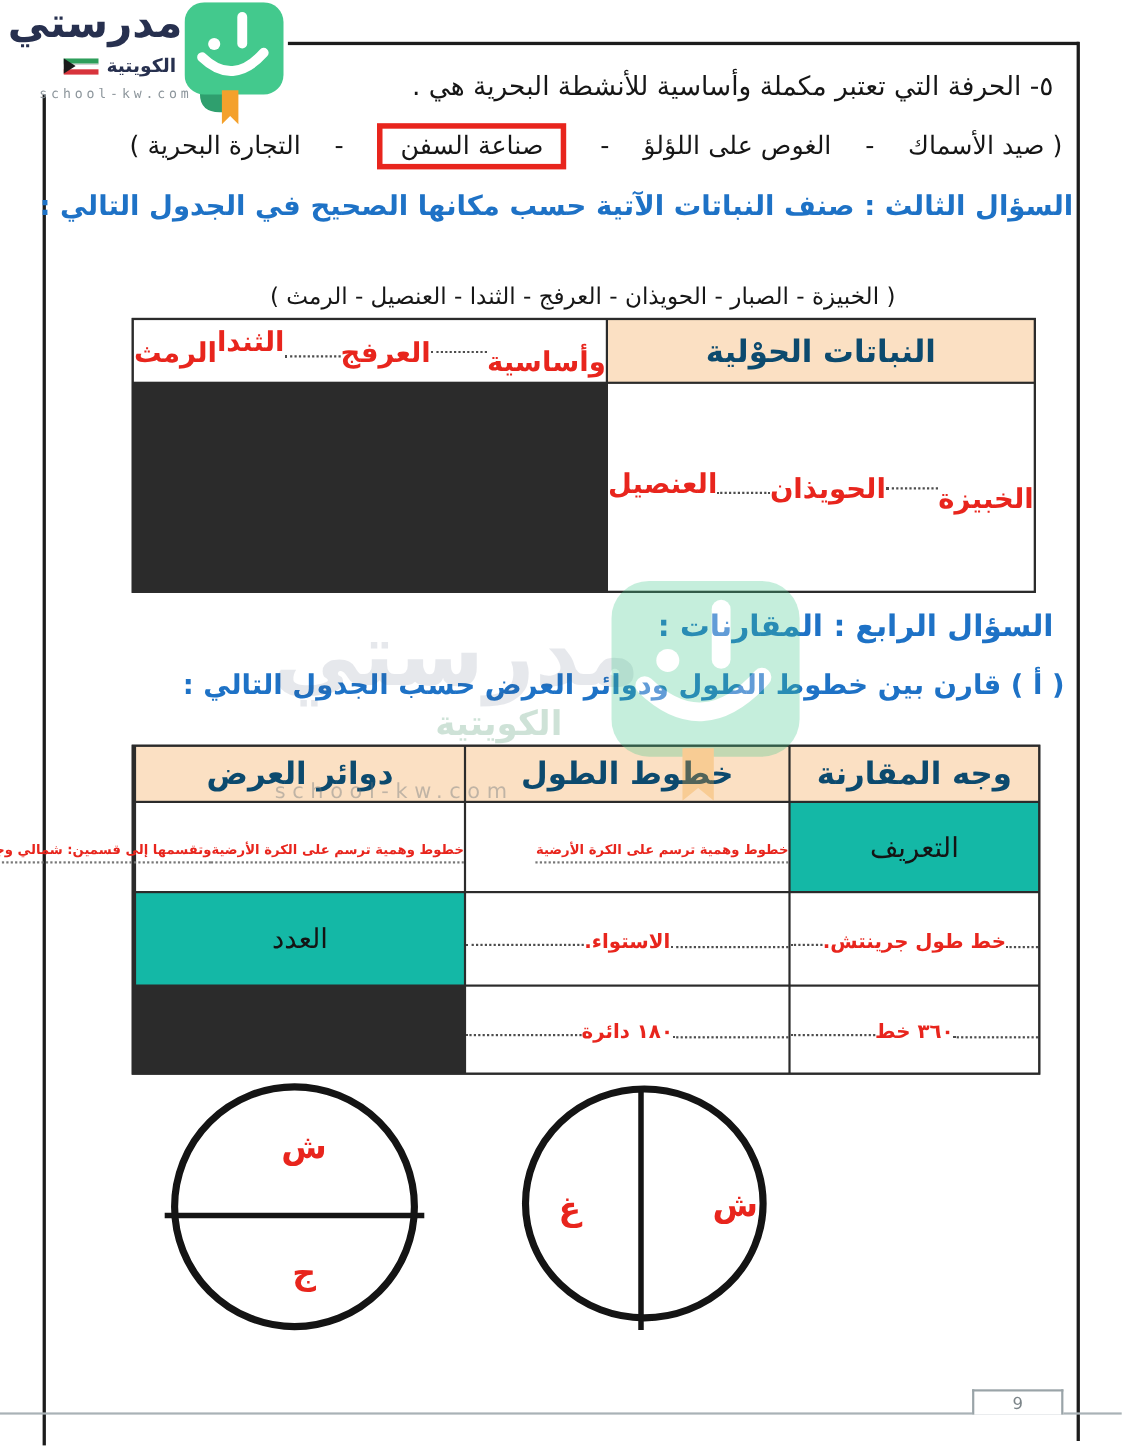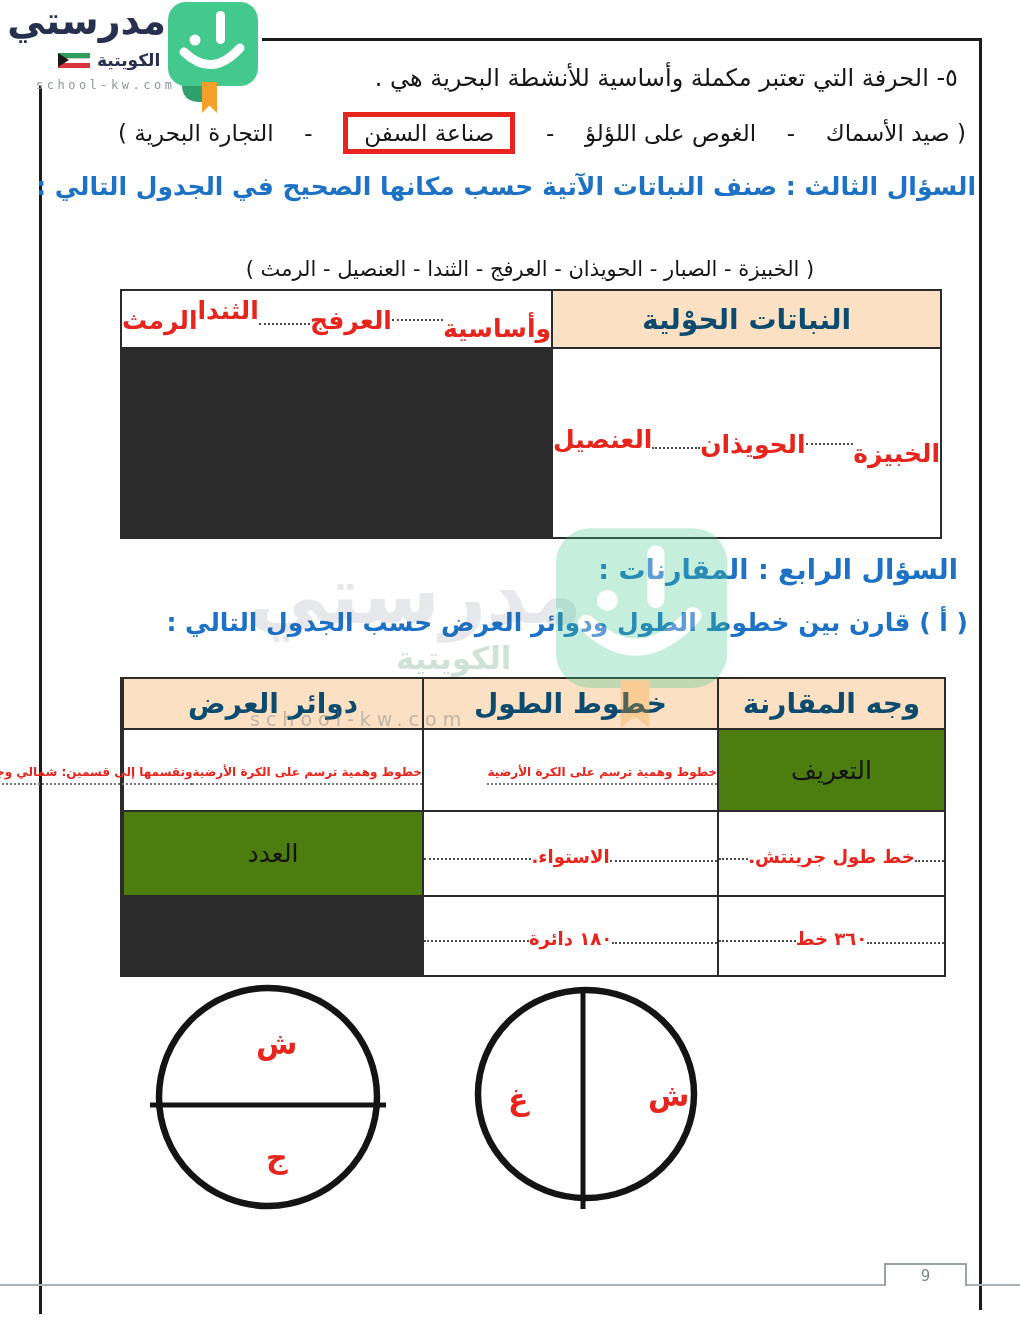--- a/index.html
+++ b/index.html
@@ -18,21 +18,21 @@
   .flag .b2{position:absolute;left:0;top:5px;width:100%;height:5px;background:#fff;border-top:.5px solid #ccc;}
   .flag .b3{position:absolute;left:0;top:10px;width:100%;height:5px;background:#d8343c;}
   .flag .tz{position:absolute;left:0;top:0;width:0;height:0;border-top:7.5px solid transparent;border-bottom:7.5px solid transparent;border-left:11px solid #1a1a1a;}
   
   .q-black{color:#161616;font-size:24px;white-space:nowrap;font-weight:500;}
   .q-blue{color:#1e72c6;font-weight:bold;font-size:25px;white-space:nowrap;}
   .options-row{display:flex;direction:rtl;align-items:center;justify-content:space-between;font-size:23px;color:#161616;white-space:nowrap;}
   .red-box{border:5px solid #e8251d;padding:3px 16px;}
   
   .grid-table{display:grid;background:#2b2b2b;border:2px solid #2b2b2b;gap:2px;}
-  .cell{background:#4d7c0f;display:flex;align-items:center;justify-content:center;}
+  .cell{background:#14b8a6;display:flex;align-items:center;justify-content:center;}
   .cell.head{background:#fbe0c3;font-weight:bold;font-size:28px;color:#0c4a6e;}
   .col-cell{background:#fff;display:flex;flex-direction:row;align-items:center;}
   .red{color:#e8251d;font-weight:bold;}
   .t1-item{font-size:25px;line-height:1.2;}
   .dotline{height:0;border-bottom:2.4px dotted #4d4d4d;}
   .aspect{font-size:25px;color:#141414;}
   .def-line{font-size:12px;line-height:1.55;border-bottom:2px dotted #777;padding-bottom:2px;margin-top:4px;white-space:nowrap;}
   .ans-text{font-size:18px;white-space:nowrap;}
   
   .wm{pointer-events:none;z-index:30;}

